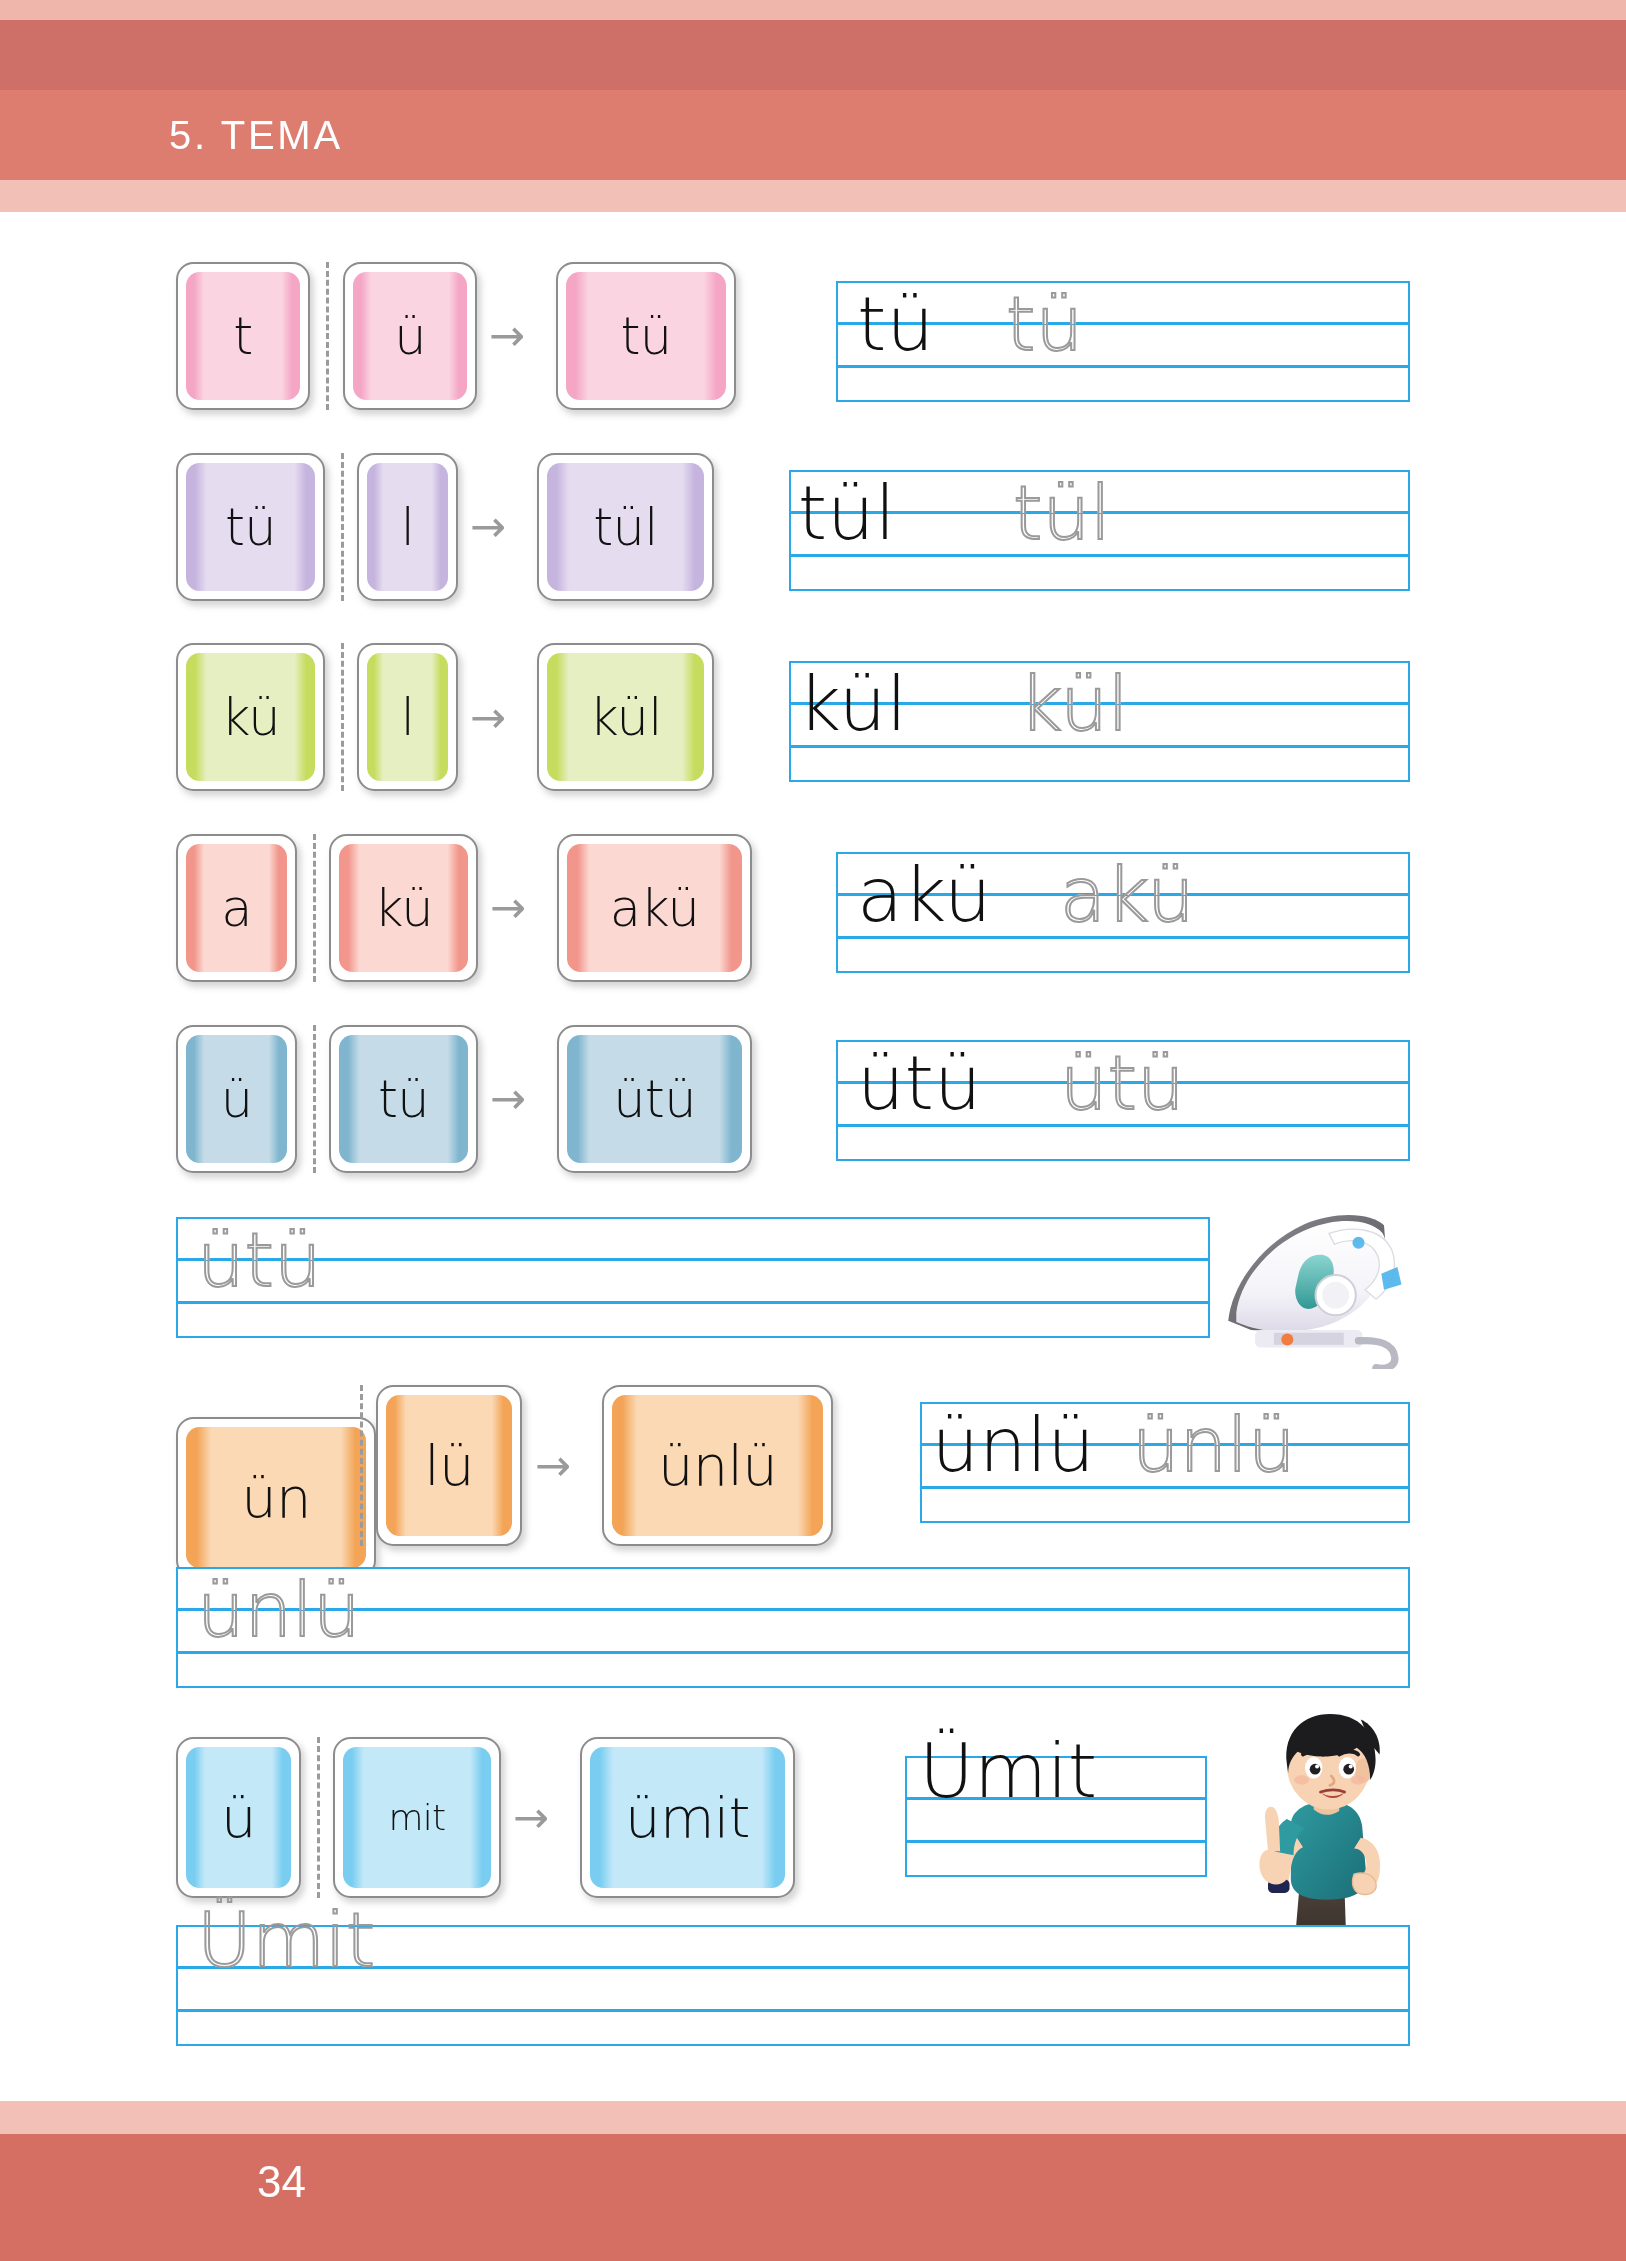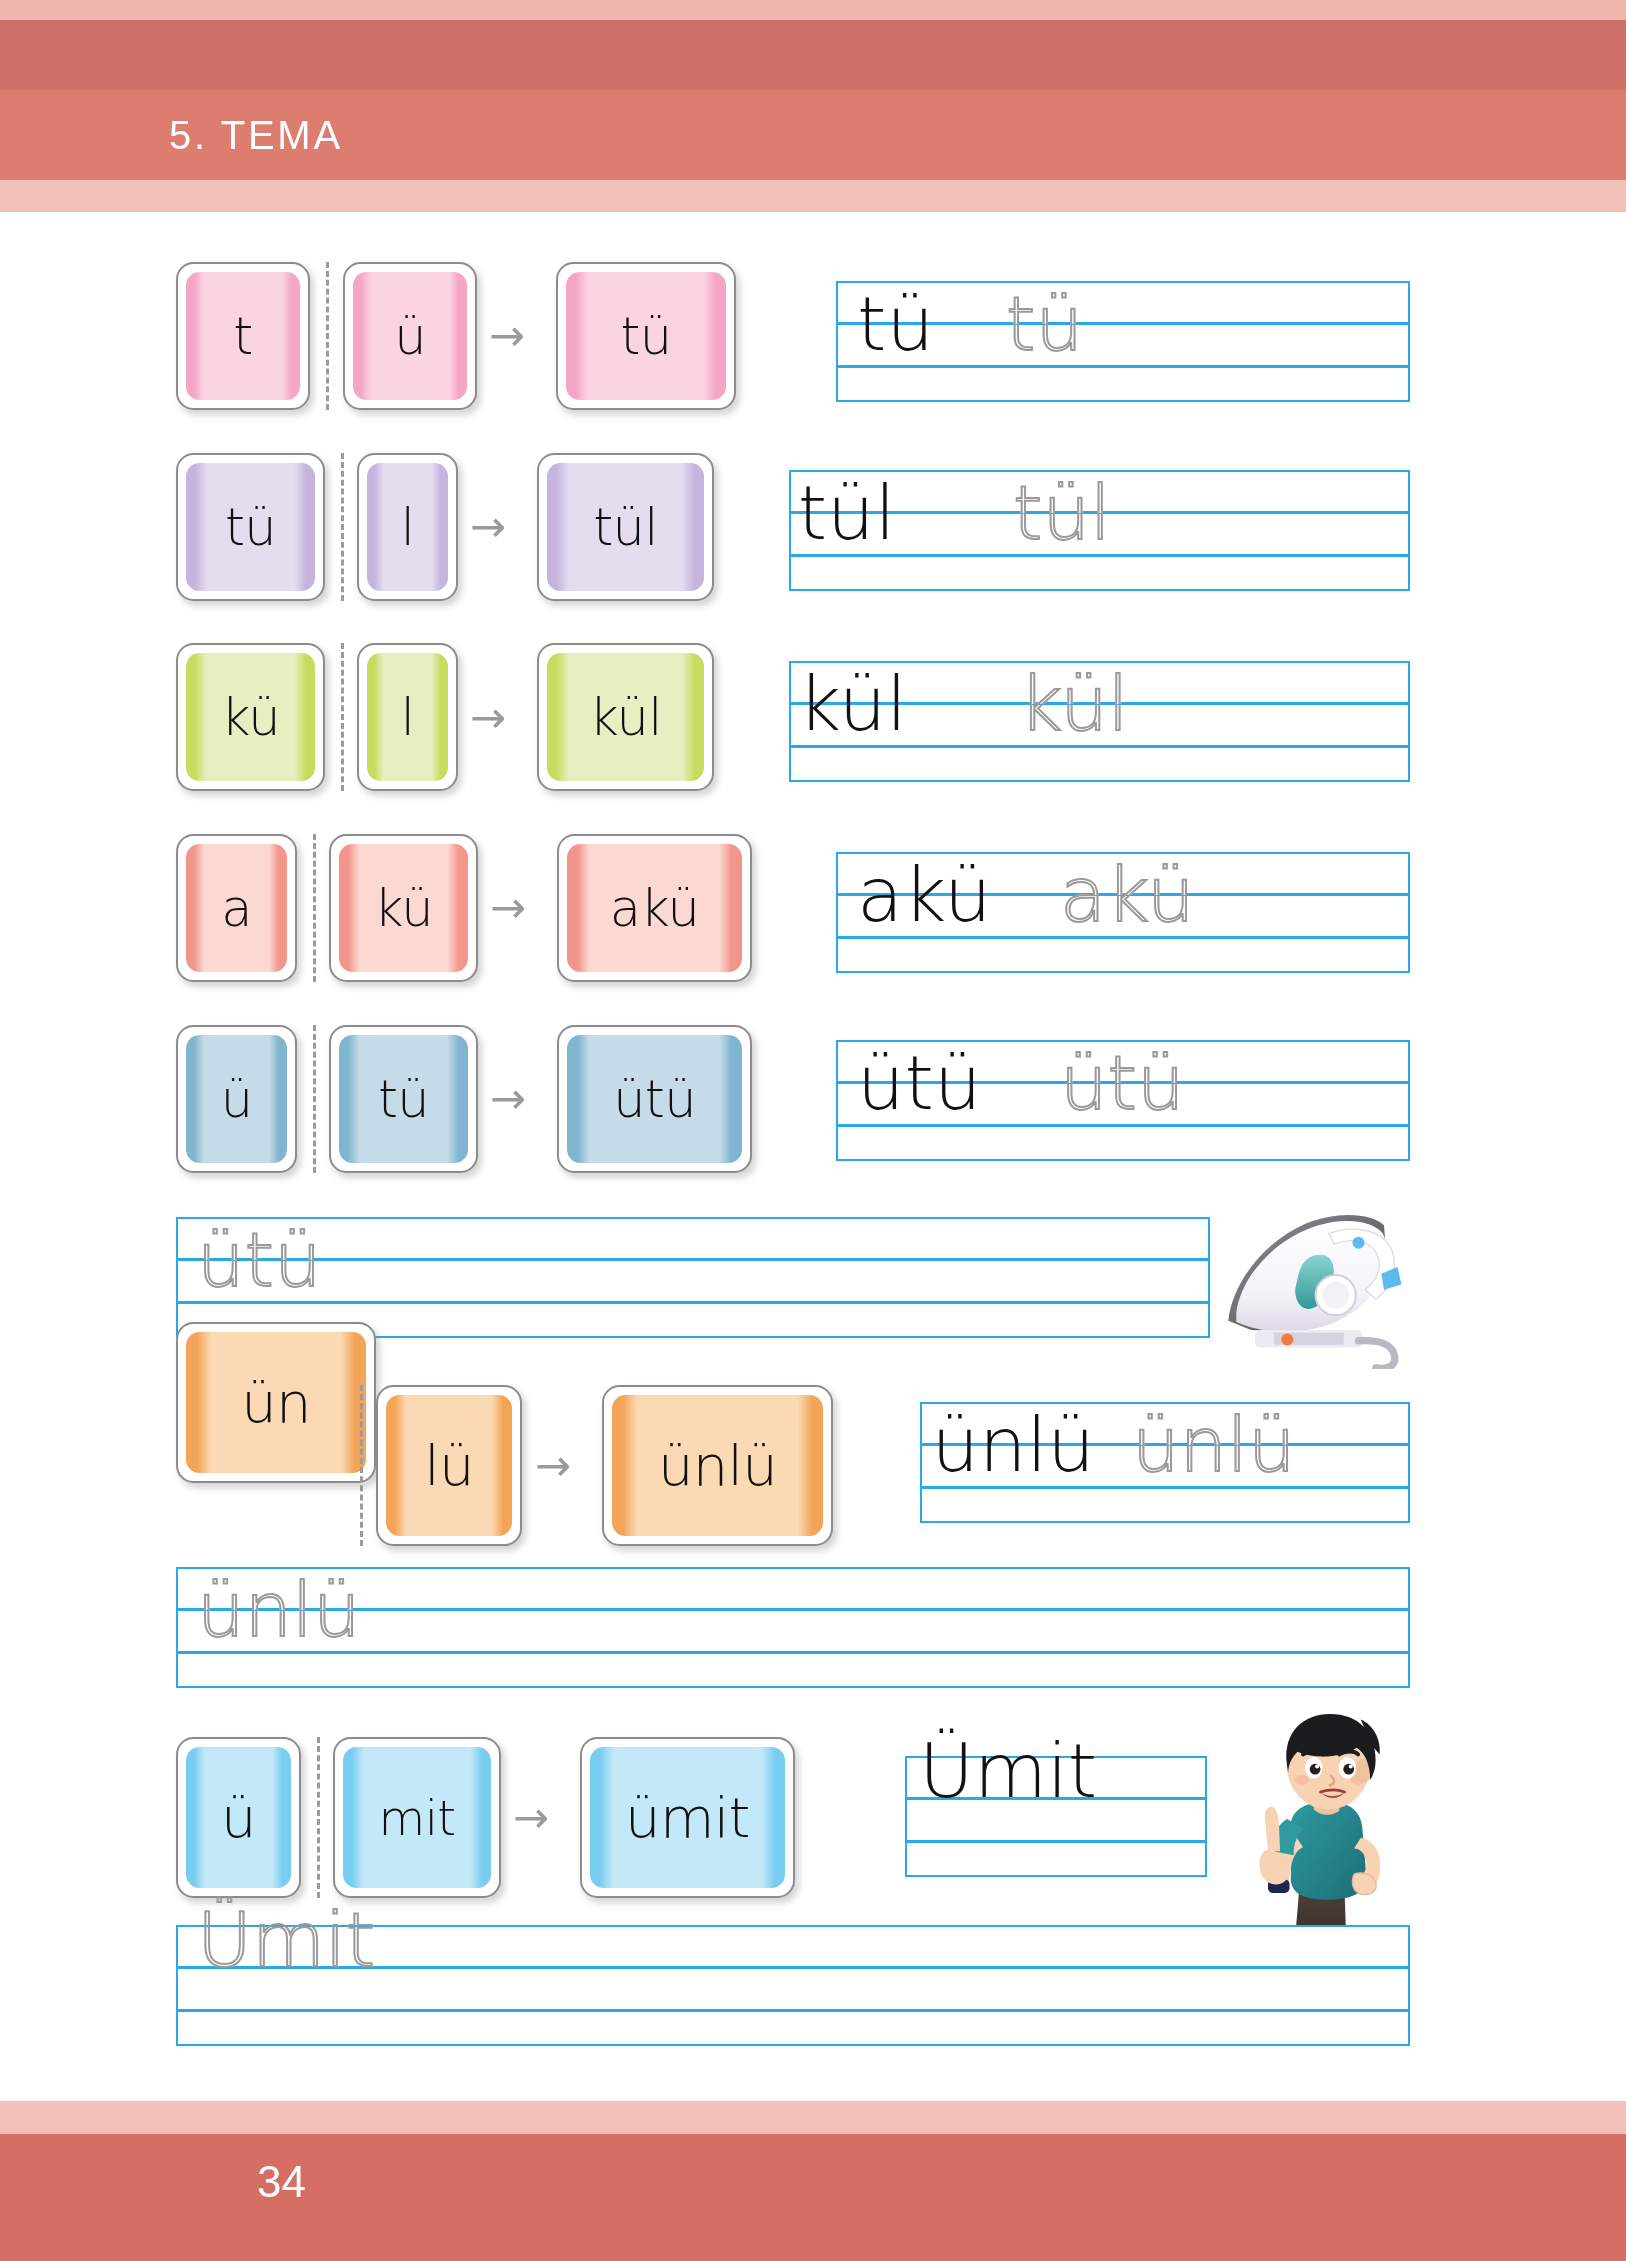--- a/index.html
+++ b/index.html
@@ -310,21 +310,21 @@
     <circle cx="212" cy="92" r="9" fill="#4fb4ea" opacity="0.9"></circle>
 
     <rect x="58" y="222" width="160" height="26" rx="8" fill="#eceaf2"></rect>
     <rect x="86" y="226" width="104" height="18" fill="#d6d3e0"></rect>
     <path d="M212 238 C244 236 264 244 266 262 C268 276 252 282 238 278" stroke="#b9b9c4" stroke-width="11" fill="none" stroke-linecap="round"></path>
     <circle cx="106" cy="236" r="9" fill="#f27c3e"></circle>
   </svg>
 </div>
 
 <div class="row">
-  <div class="card" style="left:176px;top:1322px;width:200px;height:161px;">
+  <div class="card" style="left:176px;top:1417px;width:200px;height:161px;">
     <div class="inner" style="background:linear-gradient(90deg,#f3a457 0%,#f3a457 6%,#fbd9b5 14%,#fbd9b5 86%,#f3a457 94%,#f3a457 100%);"></div>
     <div class="glyph" style="font-size:56px;">ün</div>
   </div>
   <div class="dashsep" style="left:360px;top:1385px;height:161px;"></div>
   <div class="card" style="left:376px;top:1385px;width:146px;height:161px;">
     <div class="inner" style="background:linear-gradient(90deg,#f3a457 0%,#f3a457 7%,#fbd9b5 16%,#fbd9b5 84%,#f3a457 93%,#f3a457 100%);"></div>
     <div class="glyph" style="font-size:56px;">lü</div>
   </div>
   <div class="arrow" style="left:535px;top:1444px;">→</div>
   <div class="card" style="left:602px;top:1385px;width:231px;height:161px;">
@@ -347,21 +347,21 @@
 </div>
 
 <div class="row">
   <div class="card" style="left:176px;top:1737px;width:125px;height:161px;">
     <div class="inner" style="background:linear-gradient(90deg,#79cdf0 0%,#79cdf0 8%,#c3e8f8 18%,#c3e8f8 82%,#79cdf0 92%,#79cdf0 100%);"></div>
     <div class="glyph" style="font-size:56px;">ü</div>
   </div>
   <div class="dashsep" style="left:317px;top:1737px;height:161px;"></div>
   <div class="card" style="left:333px;top:1737px;width:168px;height:161px;">
     <div class="inner" style="background:linear-gradient(90deg,#79cdf0 0%,#79cdf0 6%,#c3e8f8 14%,#c3e8f8 86%,#79cdf0 94%,#79cdf0 100%);"></div>
-    <div class="glyph" style="font-size:48px;">mit</div>
+    <div class="glyph" style="font-size:36px;">mit</div>
   </div>
   <div class="arrow" style="left:513px;top:1796px;">→</div>
   <div class="card" style="left:580px;top:1737px;width:215px;height:161px;">
     <div class="inner" style="background:linear-gradient(90deg,#79cdf0 0%,#79cdf0 5%,#c3e8f8 12%,#c3e8f8 88%,#79cdf0 95%,#79cdf0 100%);"></div>
     <div class="glyph" style="font-size:56px;">ümit</div>
   </div>
 
   <div class="ruled" style="left:905px;top:1756px;width:302px;height:121px;">
     <div class="rline" style="top:39px;"></div>
     <div class="rline" style="top:82px;"></div>

